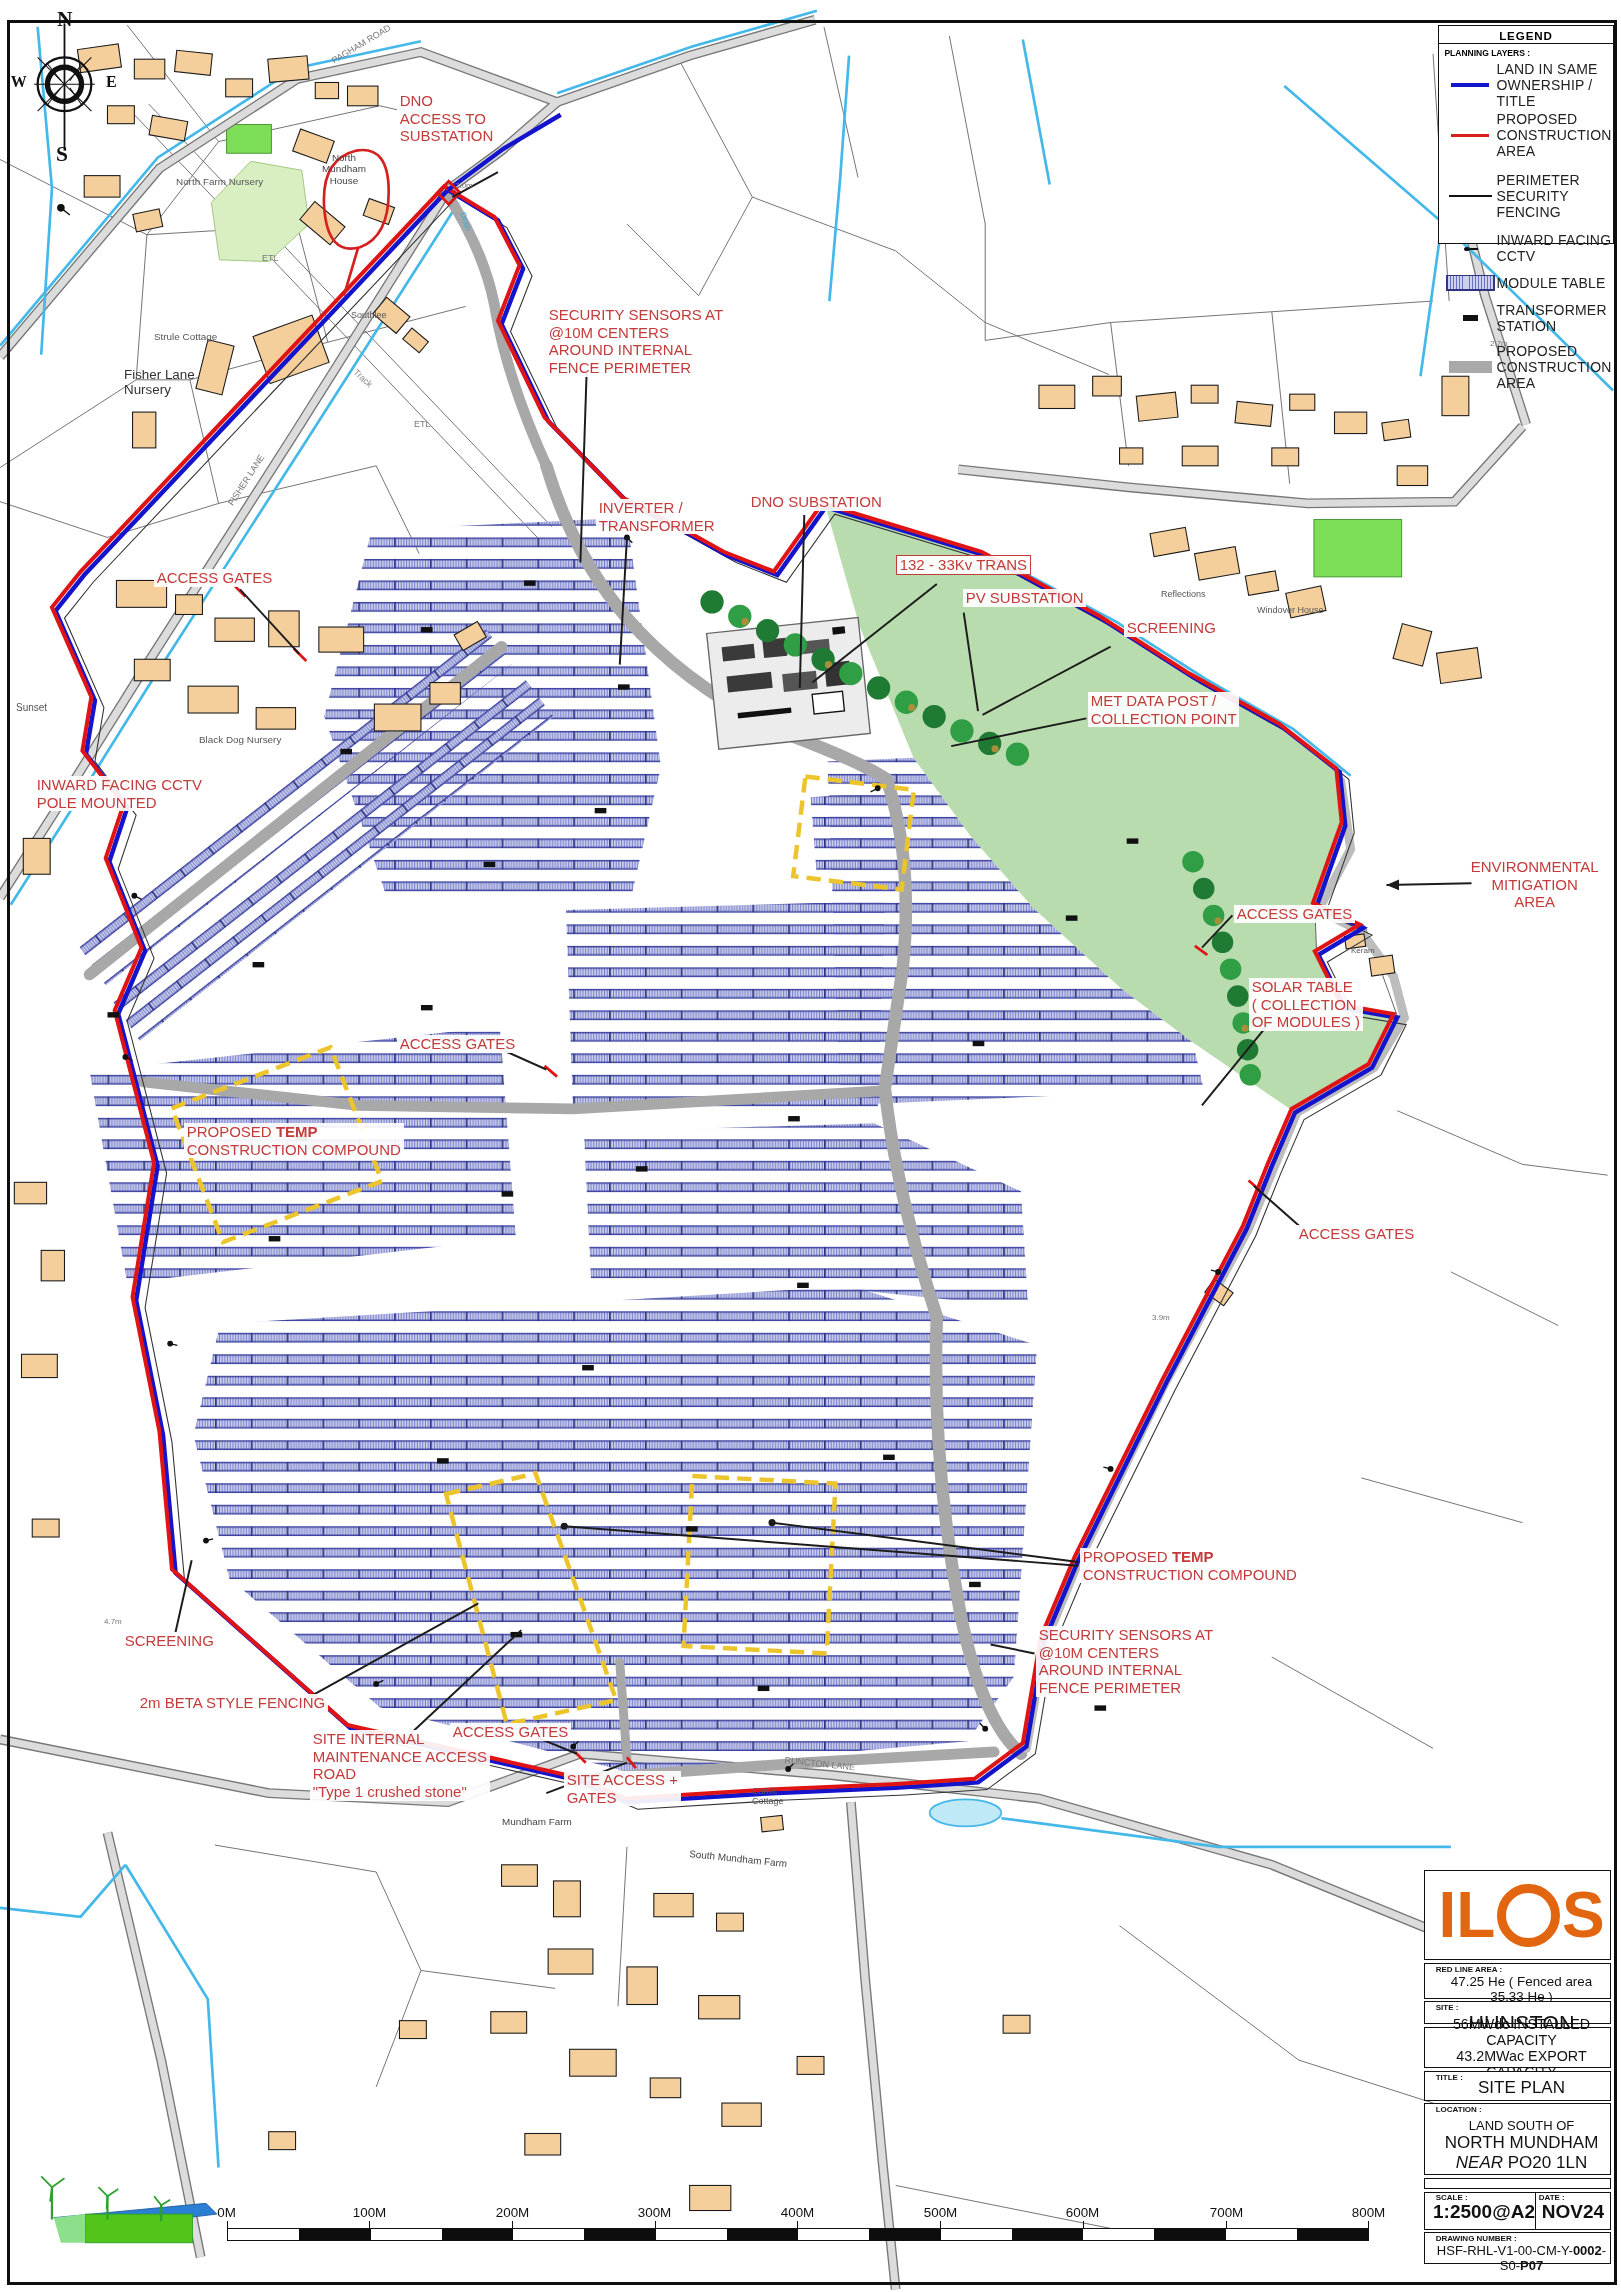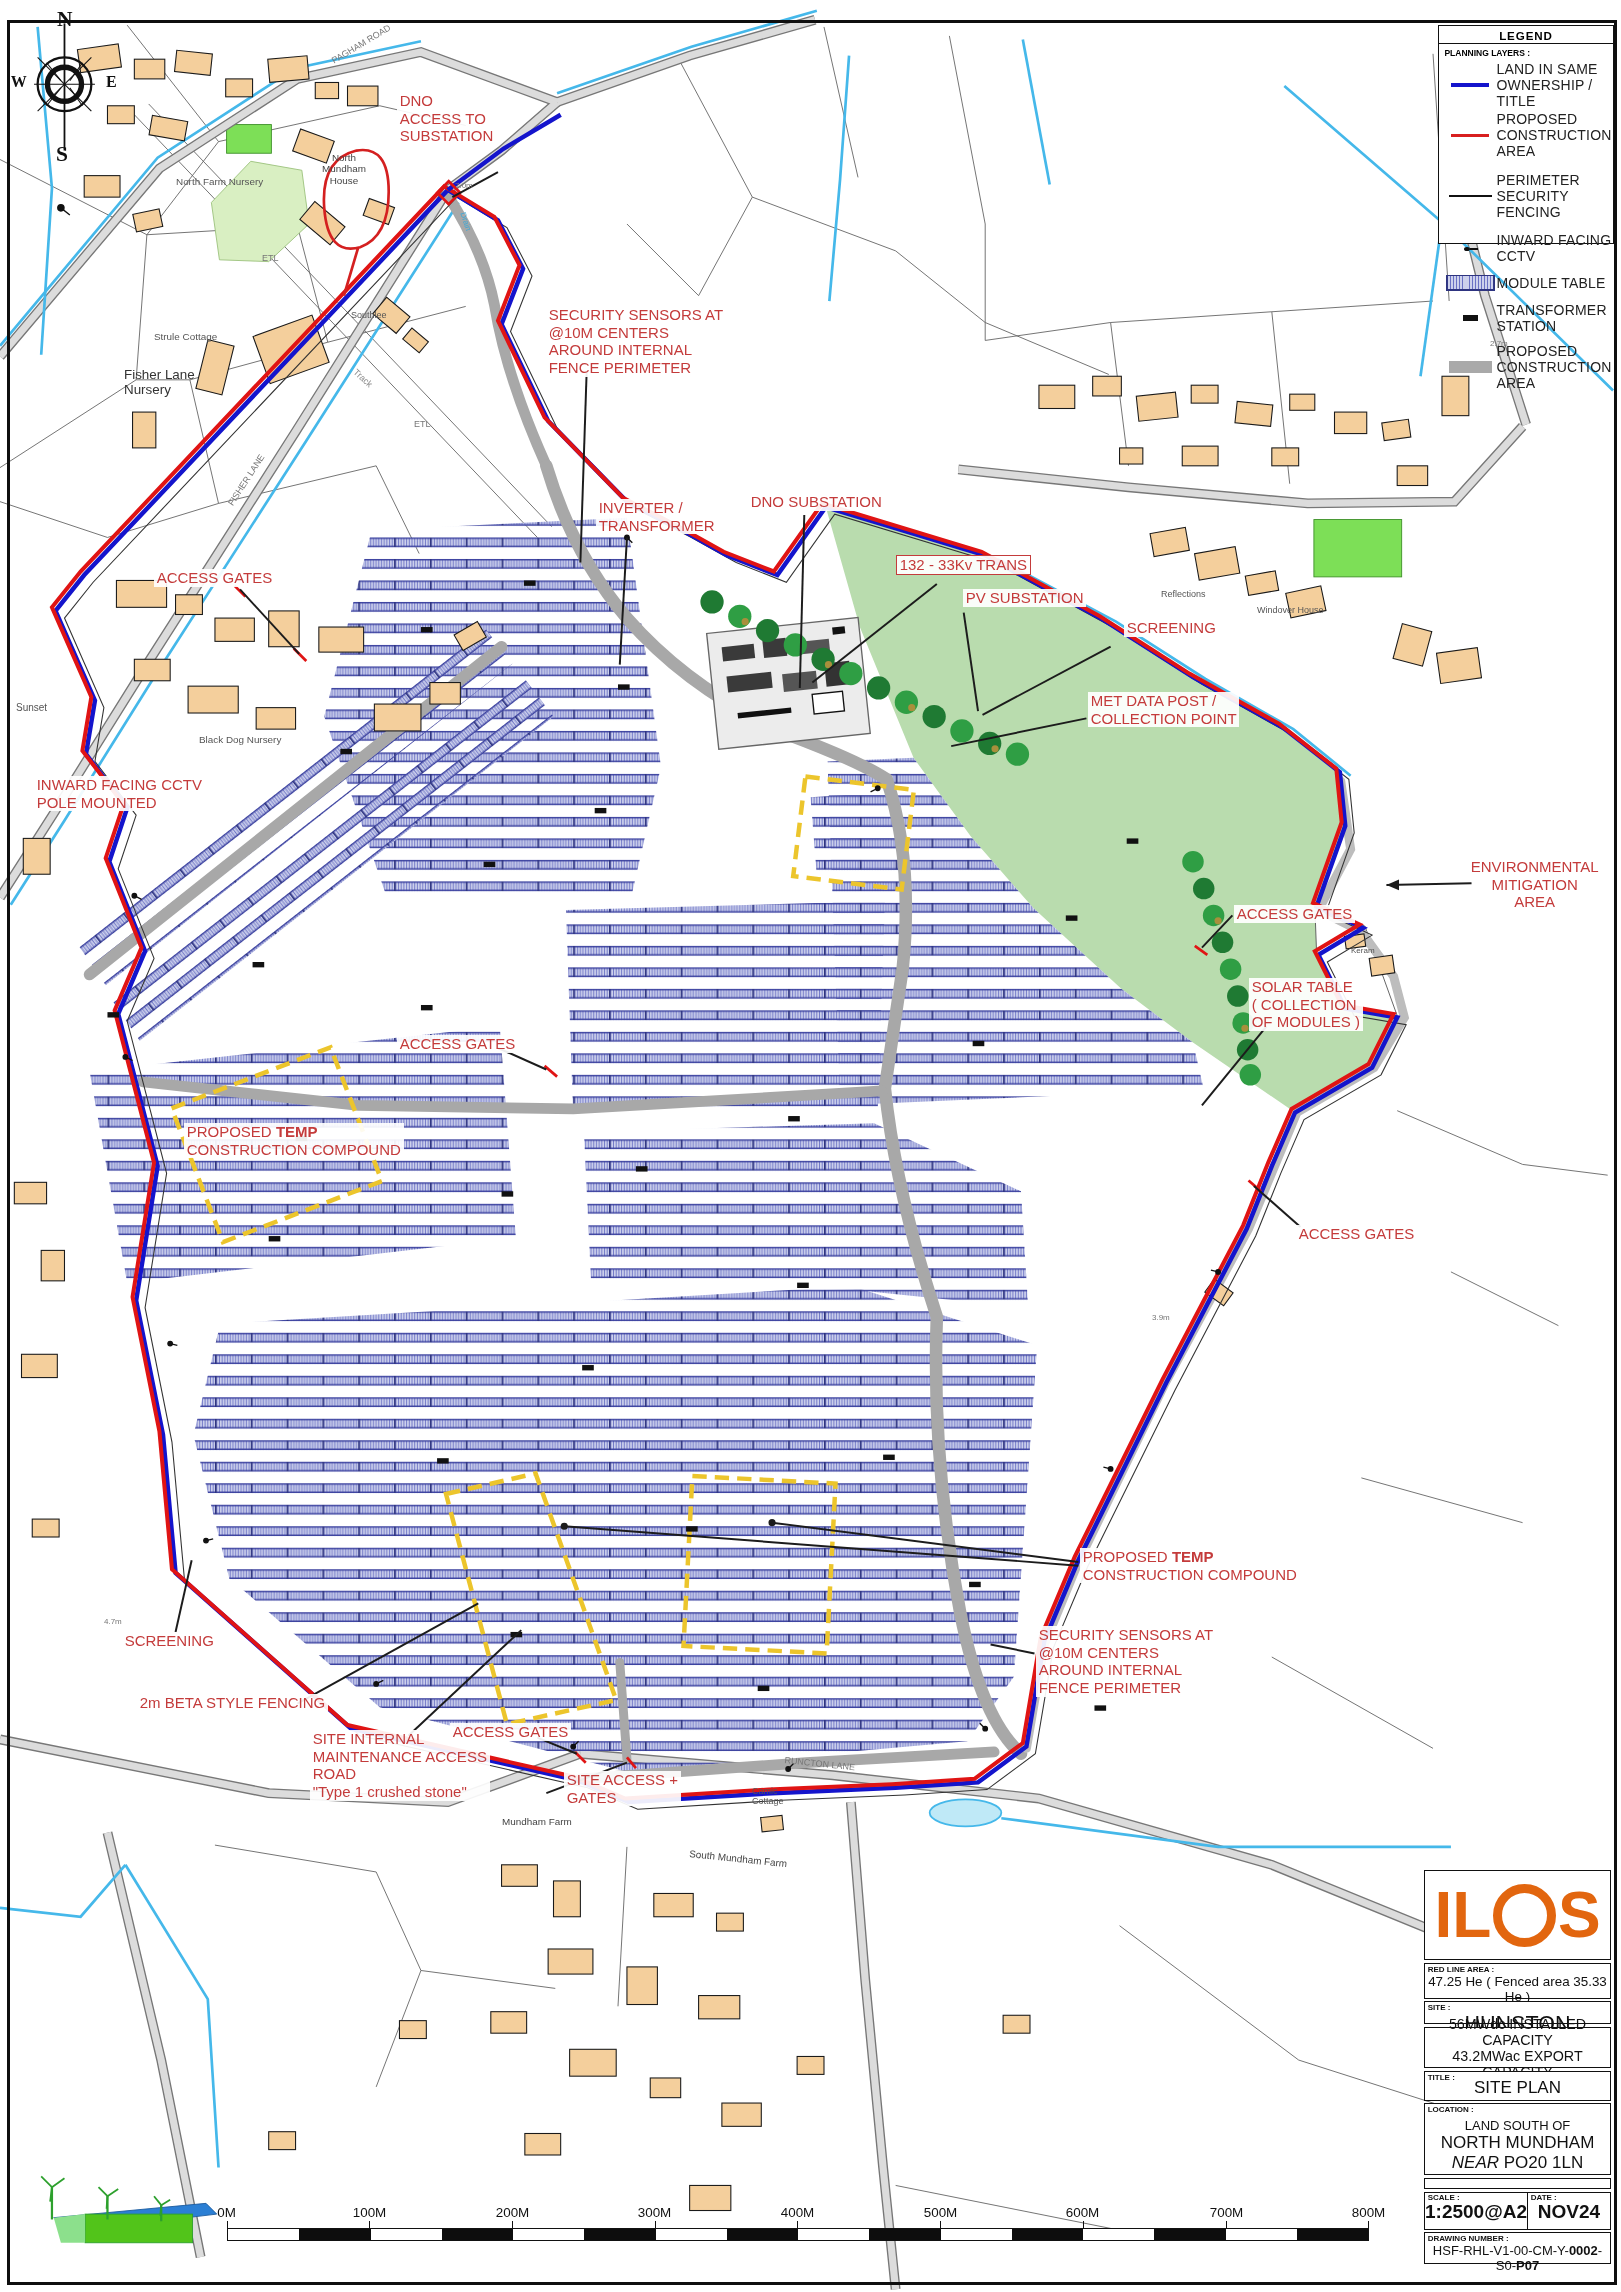--- a/index.html
+++ b/index.html
@@ -33,21 +33,21 @@
   .sym-cctv:before{content:"";position:absolute;left:0;top:0.9px;width:6.3px;height:4.5px;background:#111;border-radius:50%;}
   .sym-cctv:after{content:"";position:absolute;left:5.4px;top:2.7px;width:8px;height:1.3px;background:#111;}
   .sym-module{width:47px;height:13.4px;border:0.9px solid #2e3480;
      background:repeating-linear-gradient(90deg,#6a71c4 0 0.9px,#cdd1ec 0.9px 3.1px),
                 linear-gradient(#cdd1ec,#cdd1ec);
      box-shadow:inset 0 -6.3px 0 -5.4px #2e3480, inset 12.5px 0 0 -11.6px #2e3480, inset -12.5px 0 0 -11.6px #2e3480;}
   .sym-trans{width:14.3px;height:6.3px;background:#111;}
   .sym-gray{width:43px;height:11.6px;background:#a9a9a9;}
   
   #titleblock{position:absolute;left:1424px;top:1870px;width:187px;z-index:6;}
-  .tb-box{background:#fff;border:1.8px solid #111;margin-bottom:2.7px;position:relative;box-sizing:border-box;}
+  .tb-box{background:#fff;border:1.8px solid #111;margin-bottom:2.7px;position:relative;box-sizing:border-box;padding-left:8px;}
   .tb-lab{font-size:8px;font-weight:bold;color:#111;padding:0.9px 0 0 2.7px;}
   #logo-box{height:90px;display:flex;align-items:center;justify-content:center;}
   .ilos{display:flex;align-items:center;color:#e2660f;font-weight:bold;font-size:64px;line-height:1;}
   .ilos .ring{width:45px;height:45px;border:9px solid #e2660f;border-radius:50%;margin:0 1.8px;}
   .tb-val{text-align:center;color:#111;}
   
   #scalebar-wrap{position:absolute;left:0;top:2194px;width:1424px;height:63px;z-index:4;}
   .sb-label{position:absolute;top:10.7px;width:63px;text-align:center;font-size:13.4px;color:#111;}
   .sb-tick{position:absolute;top:27px;width:1.3px;height:7.2px;background:#111;}
   #sb-bar{position:absolute;left:227px;top:34px;width:1142px;height:12.5px;border:1.3px solid #111;

